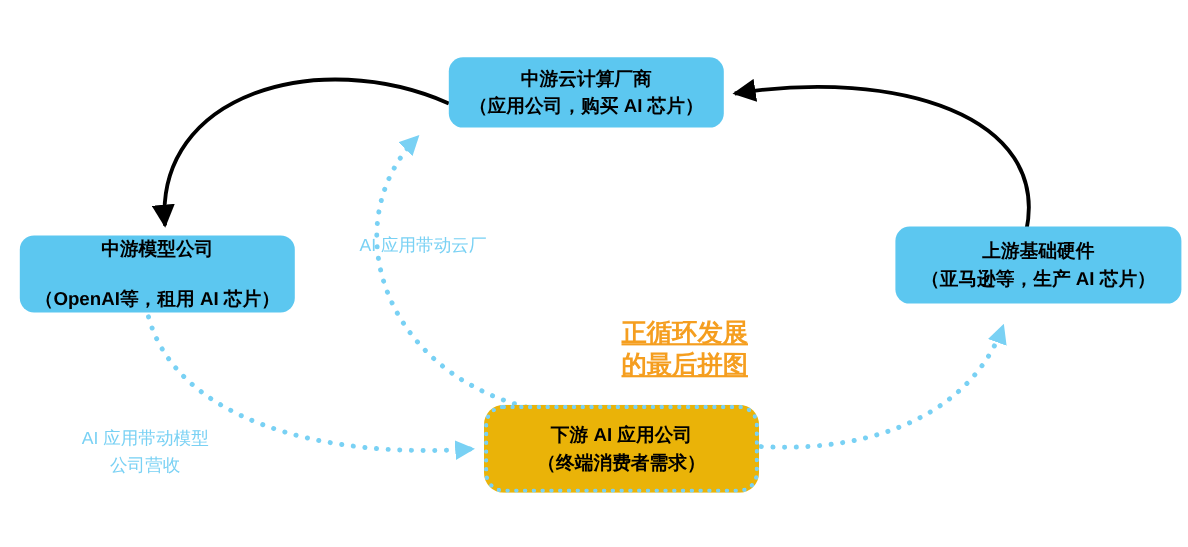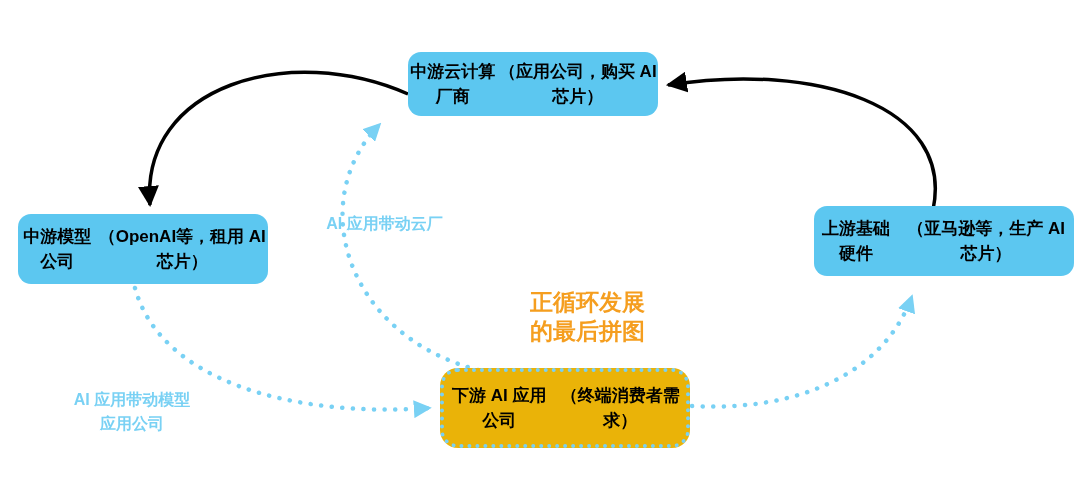--- a/index.html
+++ b/index.html
@@ -19,37 +19,37 @@
   }
   .arrows{position:absolute;left:0;top:0;width:1080px;height:497px;pointer-events:none;}
   .arrow-solid{fill:none;stroke:var(--solid-arrow);stroke-width:3.5;}
   .arrow-dotted{fill:none;stroke:var(--dotted-blue);stroke-width:4.5;stroke-linecap:round;stroke-dasharray:0.1 10.5;}
   .mk-black{fill:var(--solid-arrow);}
   .mk-blue{fill:var(--dotted-blue);}
   .node{
     position:absolute;
     background:var(--node-fill);
     border-radius:13px;
-    display:flex;flex-direction:row;align-items:center;justify-content:center;
+    display:flex;flex-direction:column;align-items:center;justify-content:center;
     font-weight:bold;color:#000;font-size:17px;line-height:1.5;text-align:center;
   }
   .node-app{
     background:#eab308;
     border:4px dotted var(--dotted-blue);
     border-radius:18px;
   }
   .flow-label{
     position:absolute;
     color:var(--label-blue);
-    font-weight:bold;font-size:16px;line-height:1.5;text-align:center;
+    font-weight:normal;font-size:16px;line-height:1.5;text-align:center;
   }
   .center-note{
     position:absolute;
     color:var(--accent-orange);
-    font-weight:bold;font-size:23px;line-height:1.25;text-align:left;
+    font-weight:bold;font-size:23px;line-height:1.25;text-align:right;text-decoration:underline;
   }
   .node-cloud{left:408px;top:52px;width:250px;height:64px;}
   .node-model{left:18px;top:214px;width:250px;height:70px;justify-content:space-between;}
   .node-hardware{left:814px;top:206px;width:260px;height:70px;}
   .node-app{left:440px;top:368px;width:242px;height:72px;}
   .label-cloud-revenue{left:312px;top:212px;width:145px;}
   .label-model-revenue{left:52px;top:388px;width:160px;}
   .center-note{left:530px;top:288px;width:150px;}
 </style>
 </head>
@@ -92,21 +92,21 @@
     <span>下游 AI 应用公司</span>
     <span>（终端消费者需求）</span>
   </div>
 
   <div class="flow-label label-cloud-revenue">
     <div>AI 应用带动云厂</div>
   </div>
 
   <div class="flow-label label-model-revenue">
     <div>AI 应用带动模型</div>
-    <div>应用公司</div>
+    <div>公司营收</div>
   </div>
 
   <div class="center-note">
     <div>正循环发展</div>
     <div>的最后拼图</div>
   </div>
 
 </div>
 
 </body></html>

